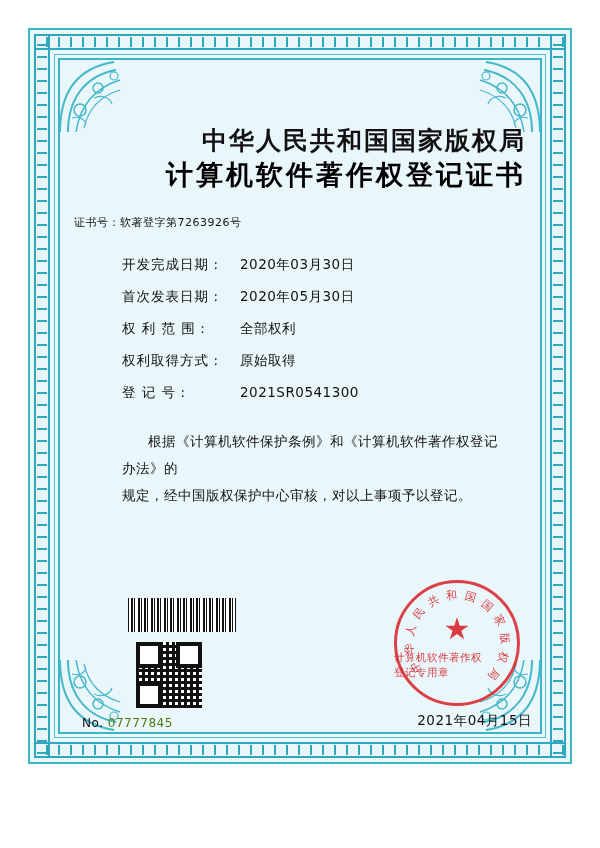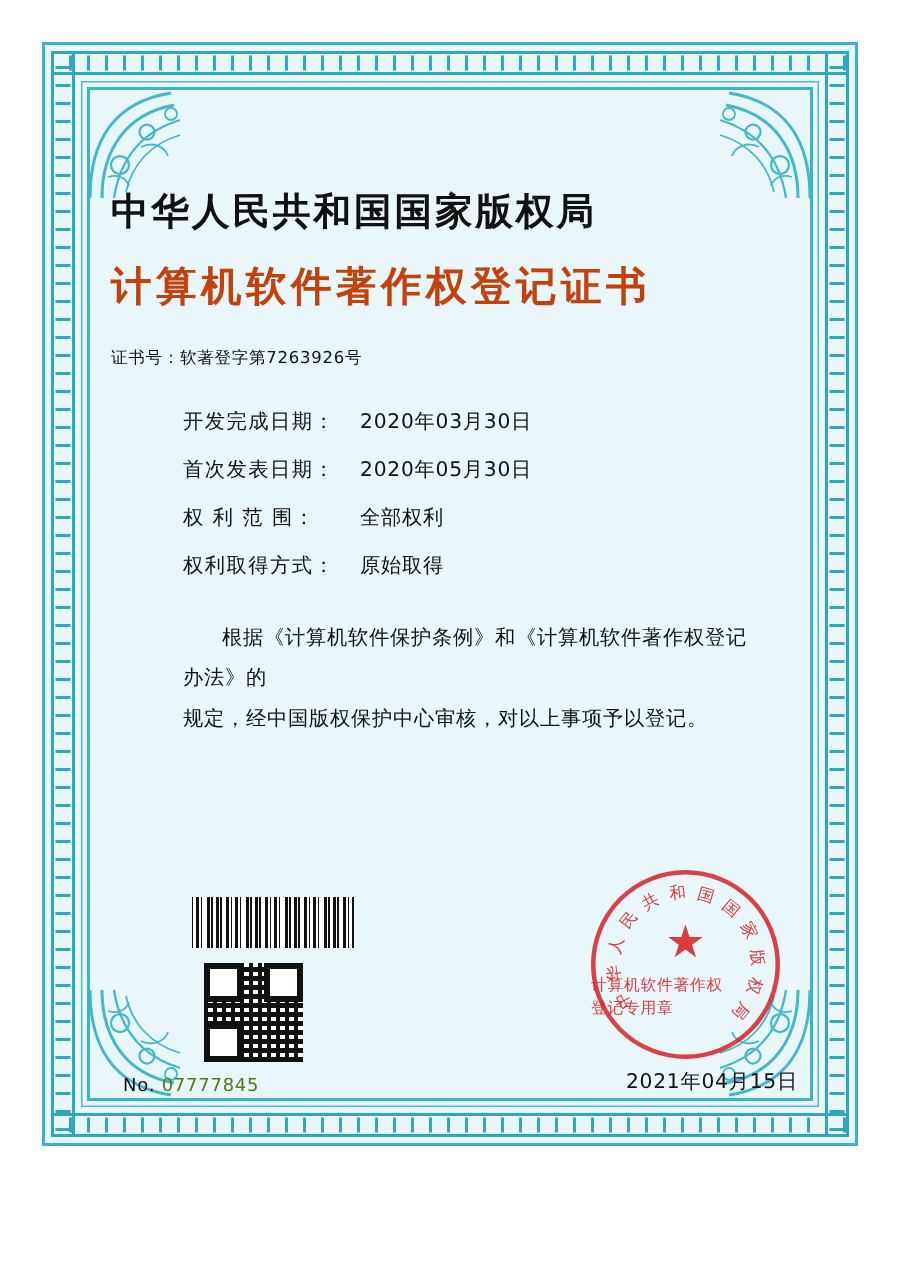--- a/index.html
+++ b/index.html
@@ -92,35 +92,34 @@
   
   .content {
     position: absolute;
     left: 46px;
     right: 46px;
     top: 60px;
     bottom: 46px;
   }
 
   .title-main {
-    text-align: left;
+    text-align: right;
     font-size: 25px;
     letter-spacing: 2px;
     color: #111;
     font-weight: 700;
     margin-top: 36px;
     font-family: "DejaVu Serif", "Liberation Serif", serif;
   }
   .title-sub {
-    text-align: left;
+    text-align: right;
     font-size: 27px;
     letter-spacing: 3px;
-    color: #c2410c;
+    color: #000000;
     font-weight: 700;
-    margin-top: 16px;
     font-family: "DejaVu Serif", "Liberation Serif", serif;
   }
 
   .cert-no {
     text-align: left;
     font-size: 11px;
     color: #111;
     margin-top: 22px;
     padding-right: 16px;
     letter-spacing: .5px;
@@ -384,20 +383,24 @@
         <div class="field-label">首次发表日期：</div>
         <div class="field-value">2020年05月30日</div>
       </div>
       <div class="field-row">
         <div class="field-label">权 利 范 围：</div>
         <div class="field-value">全部权利</div>
       </div>
       <div class="field-row">
         <div class="field-label">权利取得方式：</div>
         <div class="field-value">原始取得</div>
+      </div>
+      <div class="field-row">
+        <div class="field-label">登 记 号：</div>
+        <div class="field-value">2021SR0541300</div>
       </div>
     </div>
 
     <div class="para">
       <span class="indent"></span><span>根据《计算机软件保护条例》和《计算机软件著作权登记办法》的</span><br>
       <span>规定，经中国版权保护中心审核，对以上事项予以登记。</span>
     </div>
 
   </div>
 

